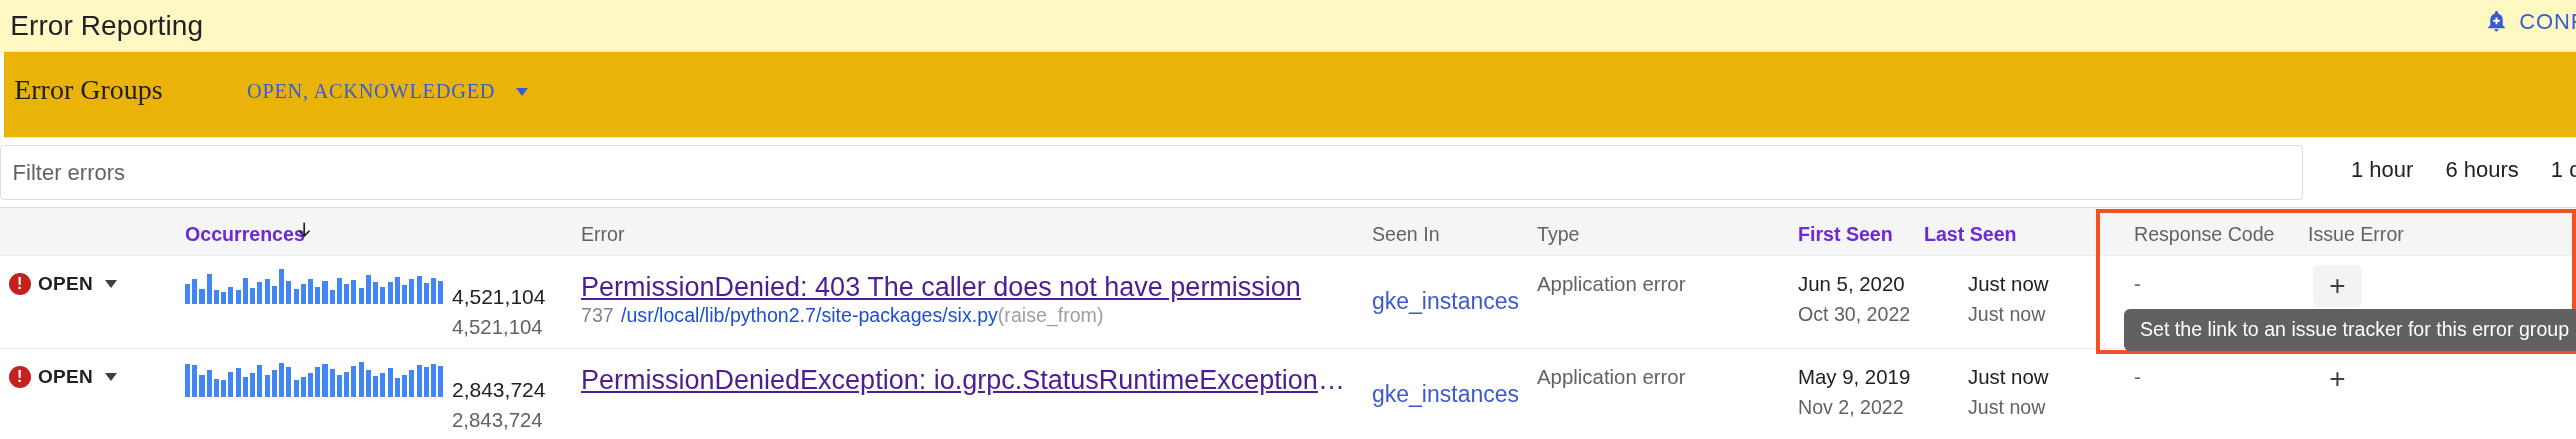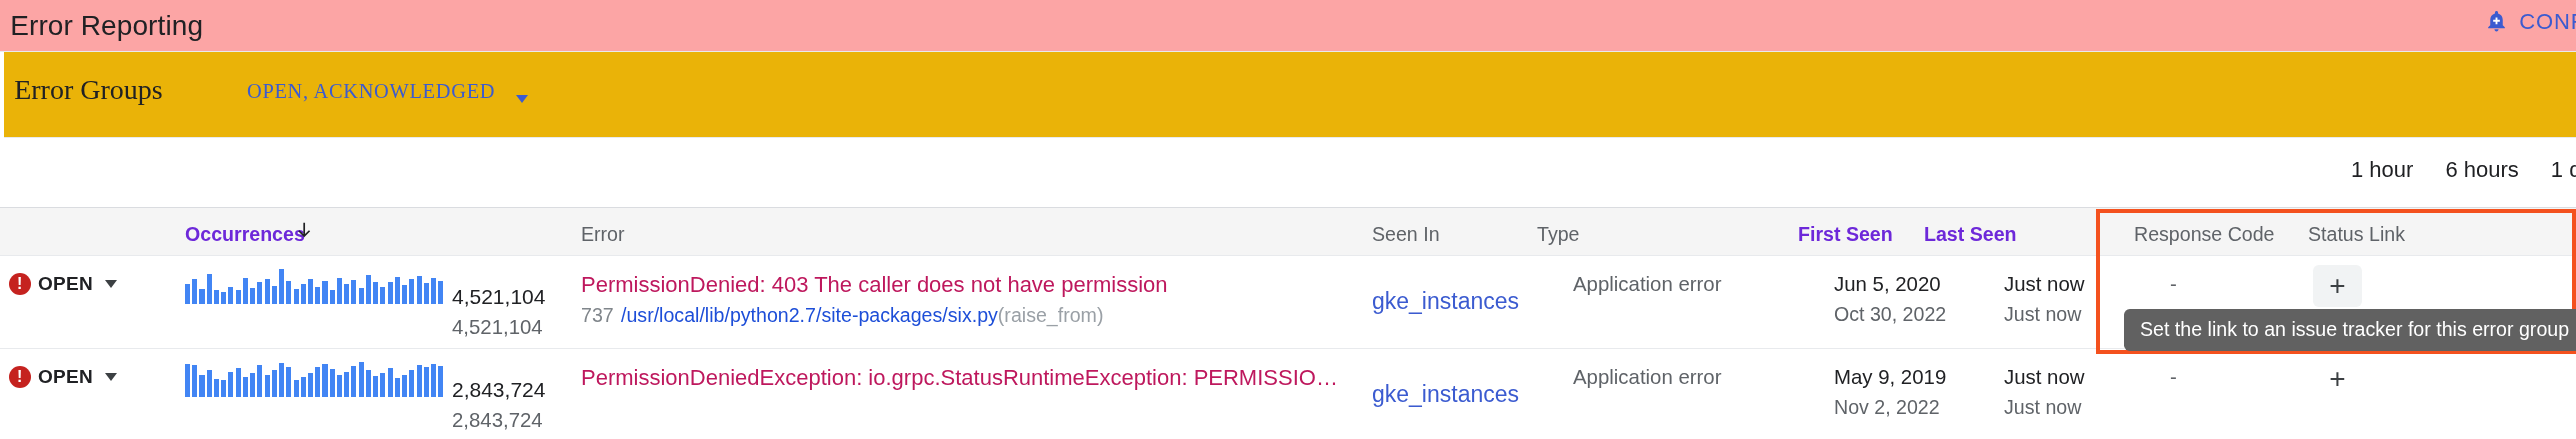--- a/index.html
+++ b/index.html
@@ -19,21 +19,21 @@
     width: 2576px;
     height: 439px;
     background: #ffffff;
   }
 
   
   .appbar {
     position: absolute;
     left: 0; top: 0;
     width: 2576px; height: 52px;
-    background: #fca5a5;
+    background: #fef9c3;
     border-bottom: 1.5px solid #e8eaed;
     box-sizing: border-box;
   }
   .app-title {
     position: absolute;
     left: 10.2px; top: 10.2px;
     font-size: 28px;
     font-weight: 400;
     letter-spacing: 0.1px;
     color: #202124;
@@ -72,21 +72,21 @@
     left: 10.2px; top: 22px;
     font-size: 28px;
     font-weight: 400;
     color: #202124;
     white-space: nowrap;
   }
   .chip {
     position: absolute;
     top: 28px;
     display: flex;
-    align-items: flex-end;
+    align-items: center;
     gap: 21px;
     background: transparent;
     border: none;
     padding: 0;
     cursor: pointer;
     white-space: nowrap;
   }
   .chip-label {
     font-size: 20.4px;
     font-weight: 500;
@@ -181,21 +181,20 @@
 
   .row {
     position: relative;
     height: 92px;
     border-bottom: 1.5px solid #e8eaed;
     background: #ffffff;
   }
   .cell {
     position: absolute;
     white-space: nowrap;
-    margin-left: 36px;
   }
   .c-line1 { top: 17.4px; font-size: 20.4px; }
   .c-line2 { top: 47px; font-size: 19.6px; color: #5f6368; }
 
   
   .status-wrap {
     position: absolute;
     left: 8.7px; top: 17.4px;
     display: flex;
     align-items: center;
@@ -252,22 +251,23 @@
     position: absolute;
     left: 452px; top: 60px;
     font-size: 20.4px;
     color: #5f6368;
   }
 
   
   .err-link {
     position: absolute;
     left: 581px; top: 16px;
-    font-size: 22px;
-    color: #be185d;
+    font-size: 27px;
+    color: #4c1d95;
+    text-decoration: underline;
     cursor: pointer;
     max-width: 770px;
     overflow: hidden;
     text-overflow: ellipsis;
     white-space: nowrap;
   }
   .err-loc {
     position: absolute;
     left: 581px; top: 48px;
     font-size: 19.6px;
@@ -360,20 +360,23 @@
     <div class="subbar-title">Error Groups</div>
 
     <div class="chip" id="chip-status">
       <span class="chip-label">OPEN, ACKNOWLEDGED</span>
       <span class="caret"></span>
     </div>
 
   </div>
 
   <div class="filterbar">
+    <div class="filter-input-wrap">
+      <input class="filter-input" type="text" placeholder="Filter errors" style="">
+    </div>
     <div class="range-group">
       <button class="range-btn">1 hour</button>
       <button class="range-btn">6 hours</button>
       <button class="range-btn">1 day</button>
     </div>
   </div>
 
   <div class="table">
 
     <div class="thead">
@@ -383,21 +386,21 @@
         <svg width="20.4" height="25" viewBox="0 0 24 24">
             <path fill="#202124" d="M11 3h2v13.2l4.6-4.6 1.4 1.4L12 20l-7-7 1.4-1.4L11 16.2z"></path>
           </svg>
       </span>
       <div class="th" style="left:581px;">Error</div>
       <div class="th" style="left:1372px;">Seen In</div>
       <div class="th" style="left:1537px;">Type</div>
       <div class="th strong" style="left:1798px;">First Seen</div>
       <div class="th strong" style="left:1924px;">Last Seen</div>
       <div class="th" style="left:2134px;">Response Code</div>
-      <div class="th" style="left:2308px;">Status Link</div>
+      <div class="th" style="left:2308px;">Issue Error</div>
     </div>
 
     <div class="row">
       <div class="status-wrap">
         <span class="err-badge">!</span>
         <span class="status-text">OPEN</span>
         <span class="caret-dark"></span>
       </div>
 
       <div class="spark">

